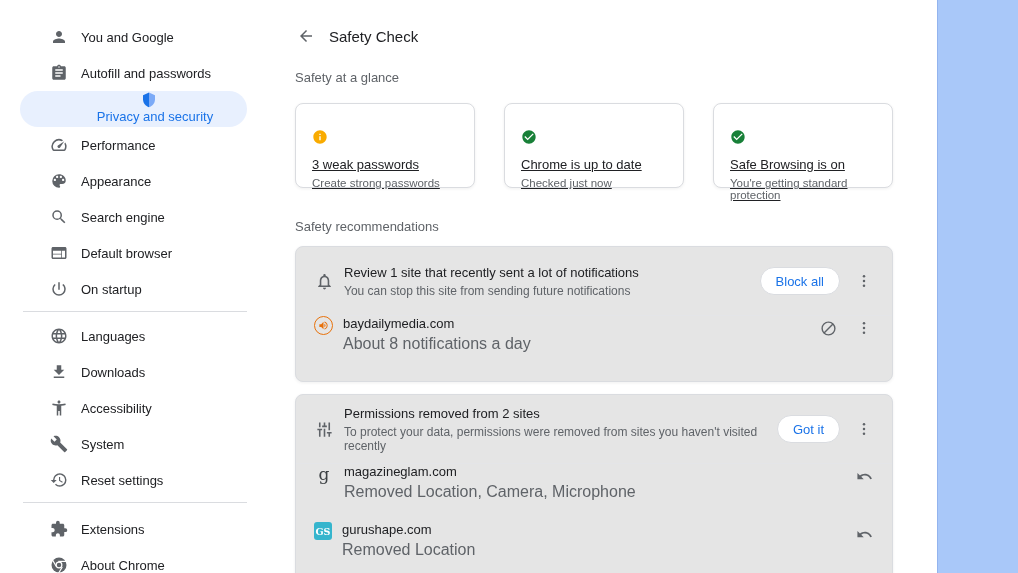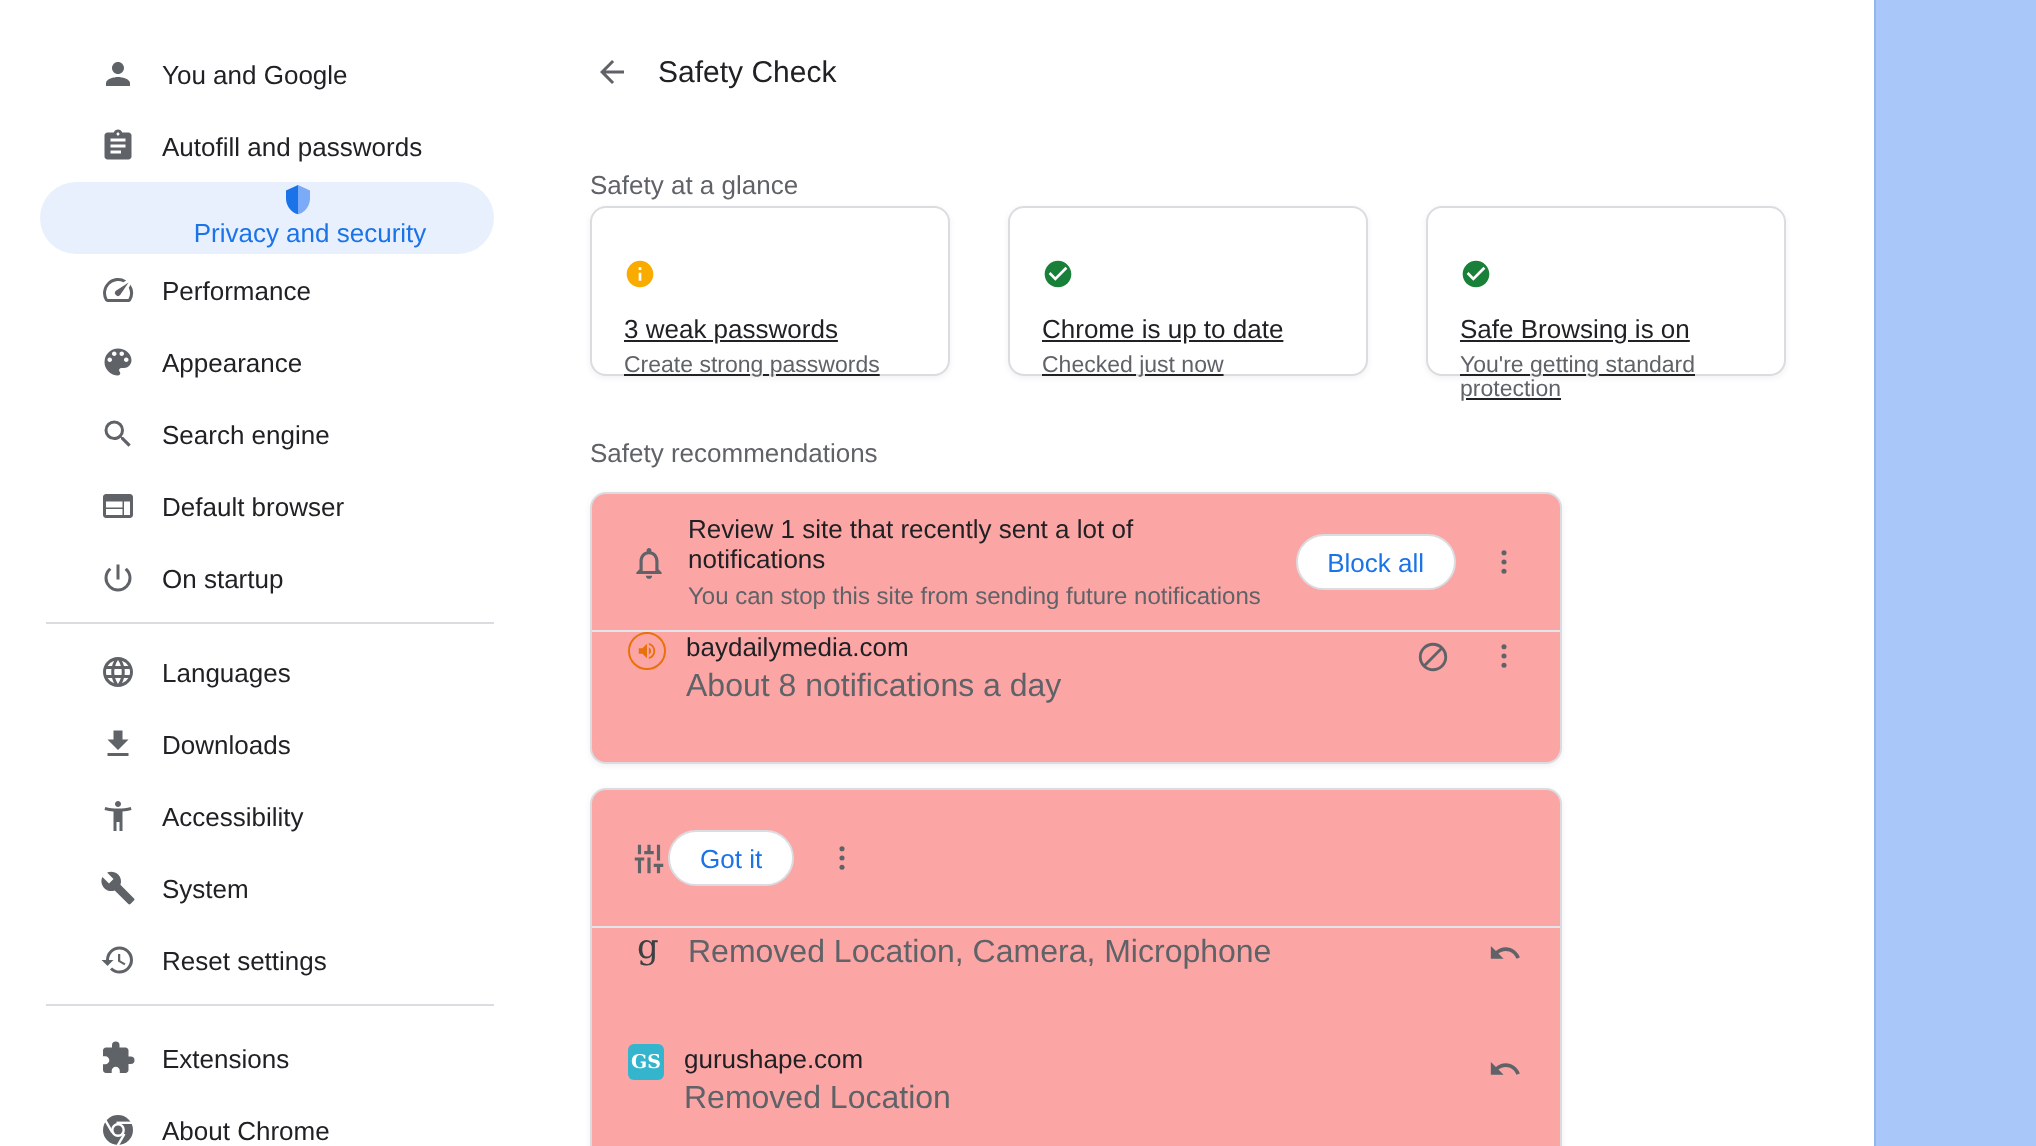--- a/index.html
+++ b/index.html
@@ -27,32 +27,32 @@
     padding-left:30px;width:227px;flex-direction:column;}
   .nav-item.selected .nav-label{color:var(--accent);}
   .nav-divider{border:none;border-top:1px solid var(--border);margin:4px 0 6px 23px;}
   .nav-divider.second{margin-bottom:8px;}
   
   .page-header{position:absolute;left:294px;top:22px;display:flex;align-items:center;height:28px;}
   .back-btn{width:24px;height:24px;display:flex;align-items:center;justify-content:center;cursor:pointer;border-radius:50%;}
   .back-btn svg{width:18px;height:18px;fill:#5f6368;}
   .page-title{margin-left:11px;font-size:15px;color:var(--txt);}
   .section-label{position:absolute;left:295px;font-size:13px;color:var(--txt2);}
-  #glance-label{top:85px;}
+  #glance-label{top:70px;}
   #rec-label{top:219px;}
   
   .glance-row{position:absolute;left:295px;top:103px;width:598px;display:flex;justify-content:space-between;}
   .glance-card{width:180px;height:85px;background:#fff;border:1px solid var(--border);
     border-radius:8px;padding:25px 16px;box-shadow:0 1px 3px rgba(60,64,67,.08);cursor:pointer;text-decoration:underline;}
   .glance-card .status-icon{width:16px;height:16px;display:block;}
   .glance-card .status-icon svg{width:16px;height:16px;}
   .glance-title{margin-top:12px;font-size:13px;color:var(--txt);}
   .glance-sub{margin-top:5px;font-size:11.5px;color:var(--txt2);}
   
-  .rec-card{position:absolute;left:295px;width:486px;background:#fca5a5;border:1px solid var(--border);
+  .rec-card{position:absolute;left:295px;width:598px;background:#e5e5e5;border:1px solid var(--border);
     border-radius:8px;box-shadow:0 1px 3px rgba(60,64,67,.08);overflow:hidden;}
   #card-notifications{top:246px;height:136px;}
   #card-permissions{top:394px;height:200px;}
   .rec-header{height:68px;display:flex;align-items:center;padding:0 16px 0 18px;}
   .rec-icon{width:20px;height:20px;flex:0 0 20px;display:flex;align-items:center;justify-content:center;}
   .rec-icon svg{width:19px;height:19px;fill:#5f6368;}
   .rec-texts{flex:1;margin:0 10px;min-width:0;}
   .rec-title{font-size:13px;color:var(--txt);}
   .rec-sub{margin-top:4px;font-size:12px;color:var(--txt2);}
   .pill-btn{height:28px;padding:0 15px;border:1px solid var(--border);border-radius:14px;
@@ -306,35 +306,40 @@
   </div>
 </div>
 
 <div class="rec-card" id="card-permissions">
   <div class="rec-header">
     <span class="rec-icon">
         <svg viewBox="0 0 24 24" style="transform:rotate(90deg)">
           <path d="M3 17v2h6v-2H3zM3 5v2h10V5H3zm10 16v-2h8v-2h-8v-2h-2v6h2zM7 9v2H3v2h4v2h2V9H7zm14 4v-2H11v2h10zm-6-4h2V7h4V5h-4V3h-2v6z"></path>
         </svg>
       </span>
+    <div class="rec-texts">
+      <div class="rec-title">Permissions removed from 2 sites</div>
+      <div class="rec-sub">To protect your data, permissions were removed from sites you haven't visited recently</div>
+    </div>
     <button class="pill-btn">Got it</button>
     <span class="kebab-btn">
         <svg viewBox="0 0 24 24">
           <circle cx="12" cy="5" r="1.9"></circle>
           <circle cx="12" cy="12" r="1.9"></circle>
           <circle cx="12" cy="19" r="1.9"></circle>
         </svg>
       </span>
   </div>
   <hr class="rec-divider">
   <div class="site-row">
     <span class="favicon">
         <span class="favicon-letter">g</span>
       </span>
     <div class="site-texts">
+      <div class="site-domain">magazineglam.com</div>
       <div class="site-detail">Removed Location, Camera, Microphone</div>
     </div>
     <span class="row-icon-btn">
         <svg viewBox="0 0 24 24">
           <path d="M12.5 8c-2.65 0-5.05.99-6.9 2.6L2 7v9h9l-3.62-3.62c1.39-1.16 3.16-1.88 5.12-1.88 3.54 0 6.55 2.31 7.6 5.5l2.37-.78C21.08 11.03 17.15 8 12.5 8z"></path>
         </svg>
       </span>
   </div>
   <div class="site-row">
     <span class="favicon favicon-square">GS</span>

